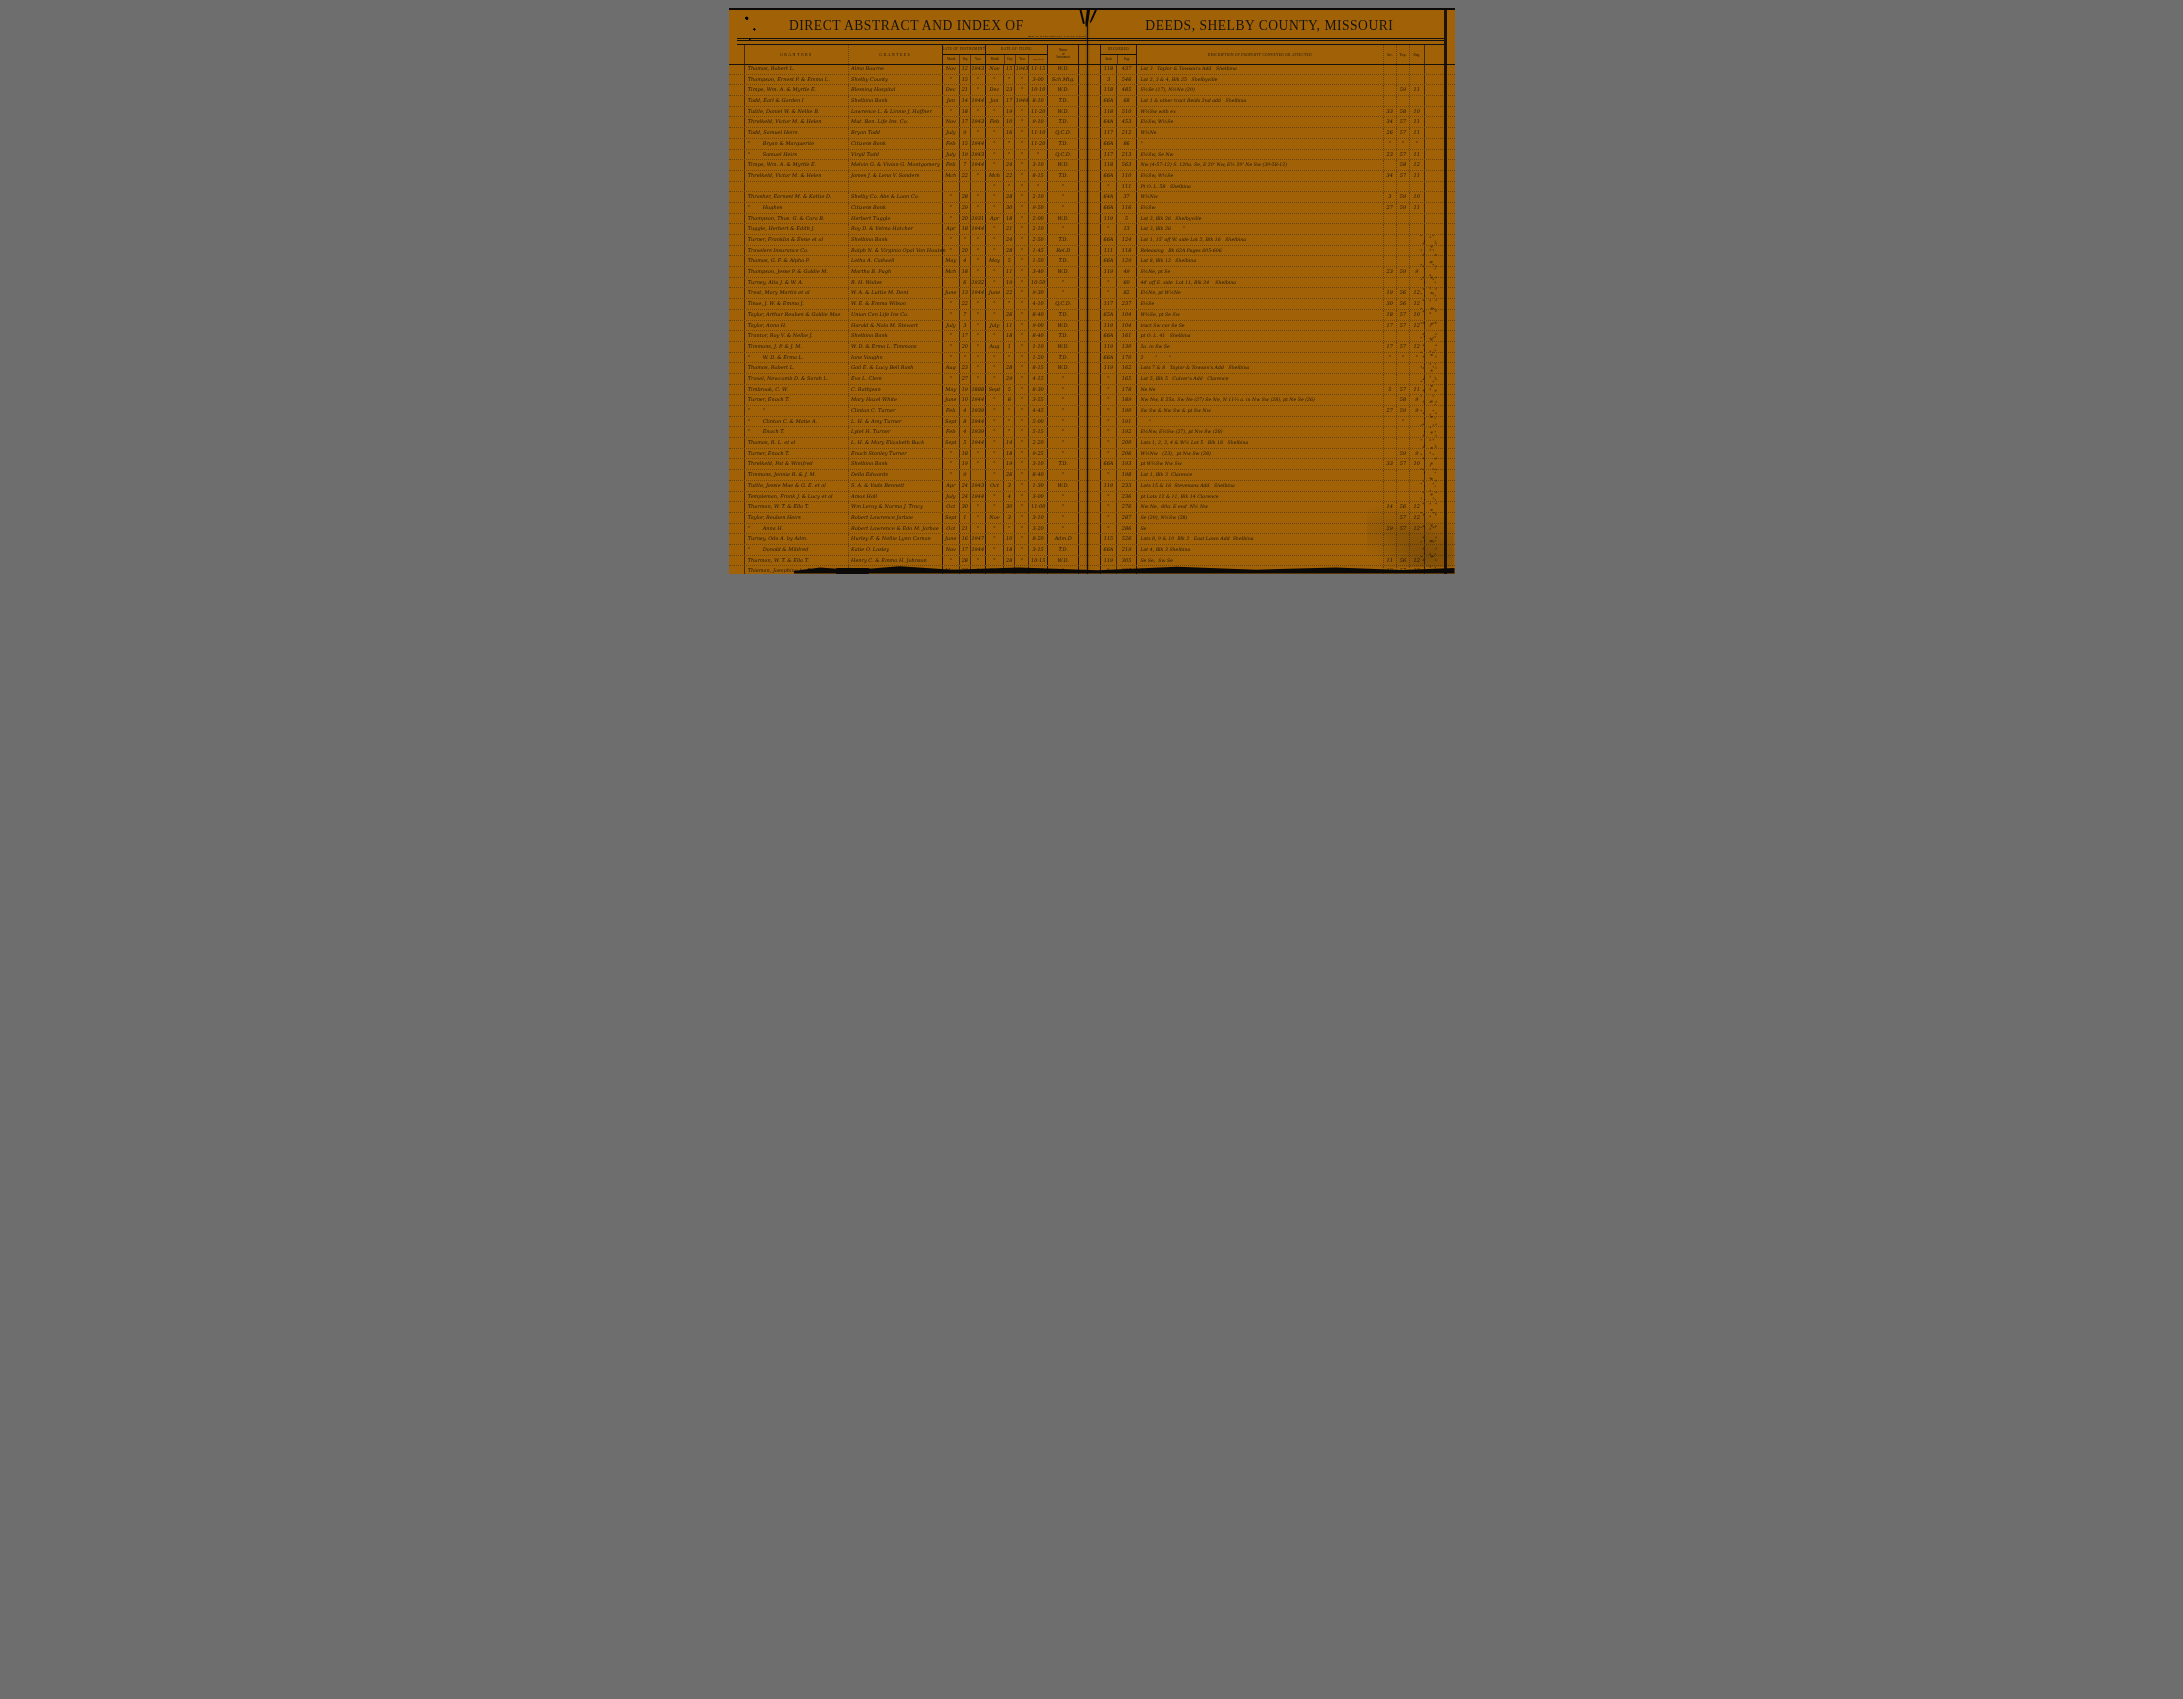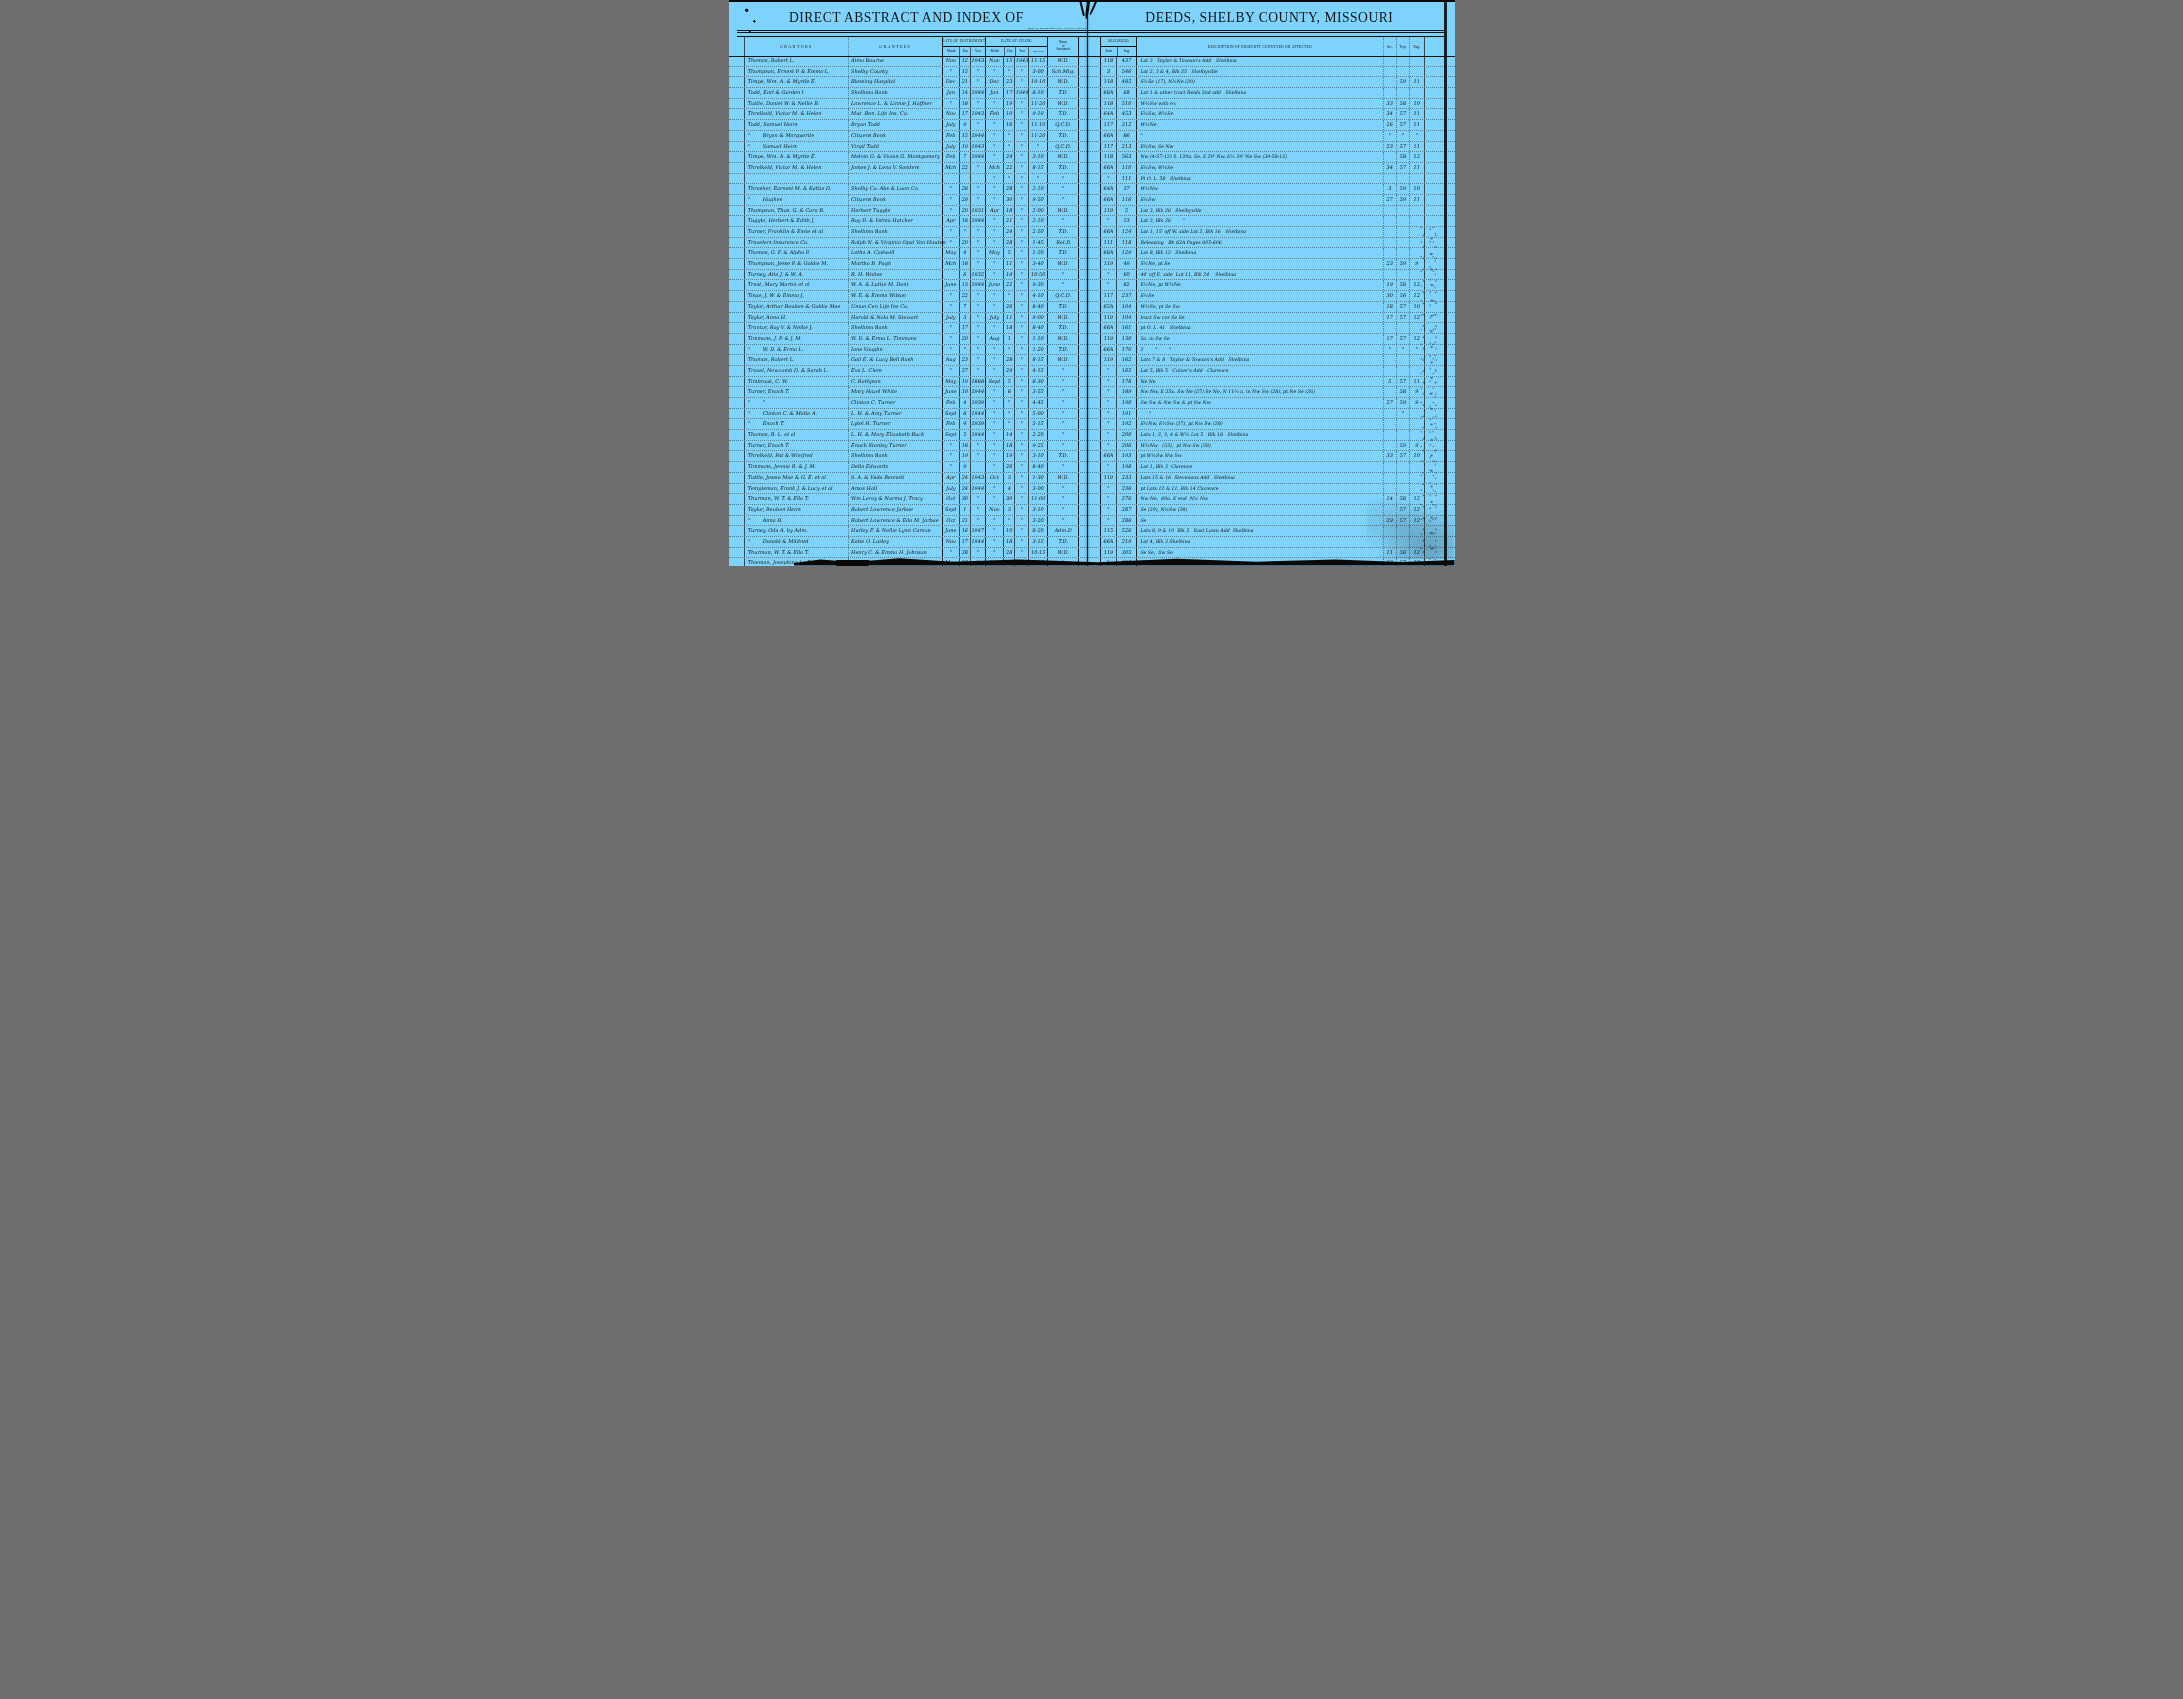--- a/index.html
+++ b/index.html
@@ -1,18 +1,18 @@
 <!DOCTYPE html>
 <html style="font-size:7.5px"><head>
 <meta charset="utf-8">
 <style>
   html,body{margin:0;padding:0;background:#6e6e6e;}
   .page{
-    position:relative;width:726px;height:566px;margin:0 auto;
-    background:#7dd3fc;overflow:hidden;
+    position:relative;width:726px;height:566px;margin:8px auto;
+    background:#a16207;overflow:hidden;
     font-family:"Liberation Serif", serif;color:#17130e;
   }
   
   .title{
     position:absolute;top:9.4px;font-size:13.6px;letter-spacing:0.5px;
     transform:scaleY(1.12);transform-origin:top;
     font-family:"Liberation Serif", serif;font-weight:normal;
     white-space:nowrap;text-align:center;color:#151210;
   }
   .title-left{left:4%;width:41%;}

